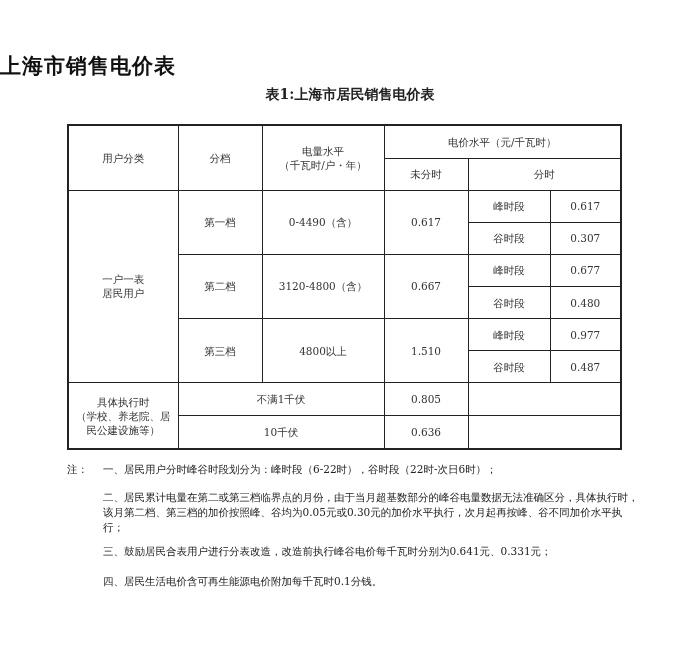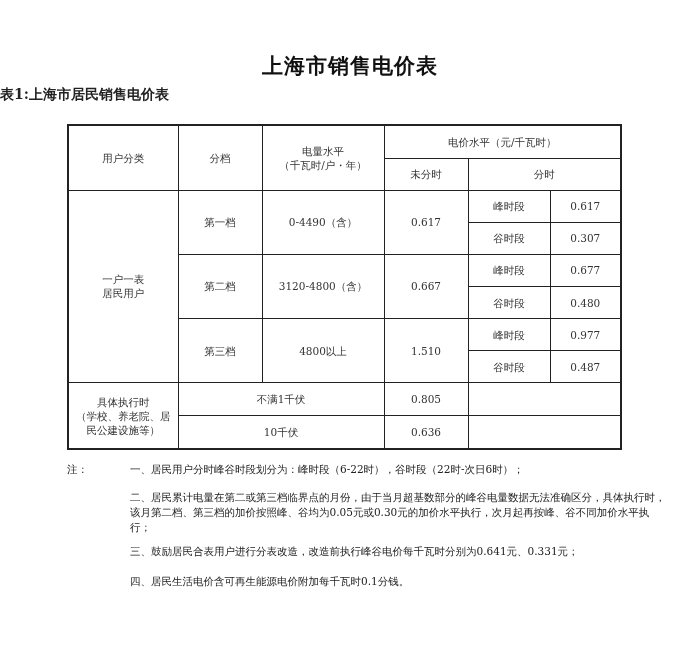--- a/index.html
+++ b/index.html
@@ -3,27 +3,27 @@
   <meta charset="utf-8">
   <style>
     html, body { margin: 0; padding: 0; background: #ffffff; }
     body {
       width: 700px; height: 657px; position: relative; overflow: hidden;
       font-family: "DejaVu Serif", "Liberation Serif", serif;
       color: #222;
     }
     .title {
       position: absolute; top: 52px; left: 0; width: 700px;
-      text-align: center; font-size: 21px; font-weight: bold;
+      font-size: 21px; font-weight: bold;
       font-family: "DejaVu Sans", "Liberation Sans", sans-serif;
       color: #111; letter-spacing: 1px;
     }
     .subtitle {
       position: absolute; top: 86px; left: 0; width: 700px;
-      text-align: left; font-size: 14px; font-weight: bold;
+      text-align: center; font-size: 14px; font-weight: bold;
       color: #222;
     }
     table.tariff {
       position: absolute; left: 67px; top: 124px;
       width: 553px; height: 326px;
       border-collapse: collapse;
       font-size: 10.5px;
       table-layout: fixed;
     }
     table.tariff td {
@@ -32,21 +32,21 @@
       padding: 0; line-height: 14px;
       color: #333;
     }
     table.tariff { border: 2px solid #222; }
     .notes {
       position: absolute; left: 67px; top: 462px; width: 580px;
       font-size: 10.5px; line-height: 15px; color: #222;
     }
     .note-row { position: absolute; left: 0; width: 580px; }
     .note-label { position: absolute; left: 0; top: 0; }
-    .note-text { position: absolute; left: 36px; width: 540px; margin-left: 27px; }
+    .note-text { position: absolute; left: 36px; width: 540px; }
   </style>
 </head>
 <body>
 
 <div class="title">上海市销售电价表</div>
 <div class="subtitle">表1:上海市居民销售电价表</div>
 
 <table class="tariff">
   <colgroup>
     <col style="width:110px">

